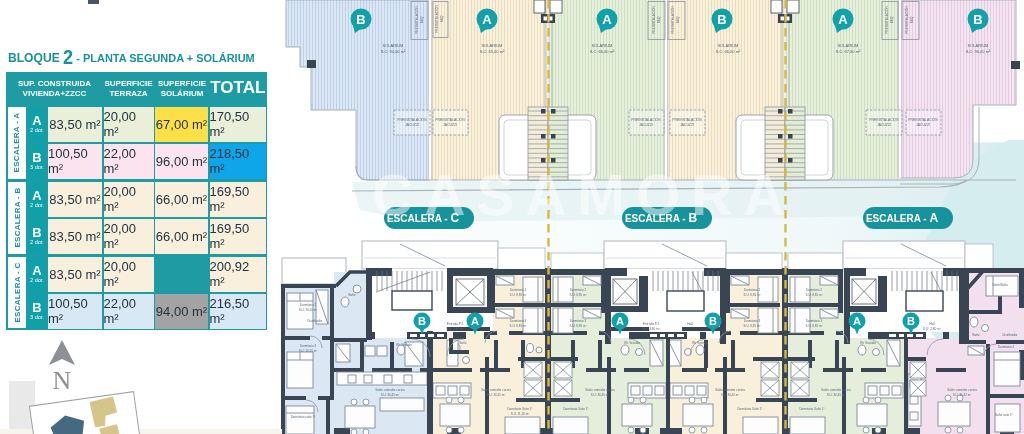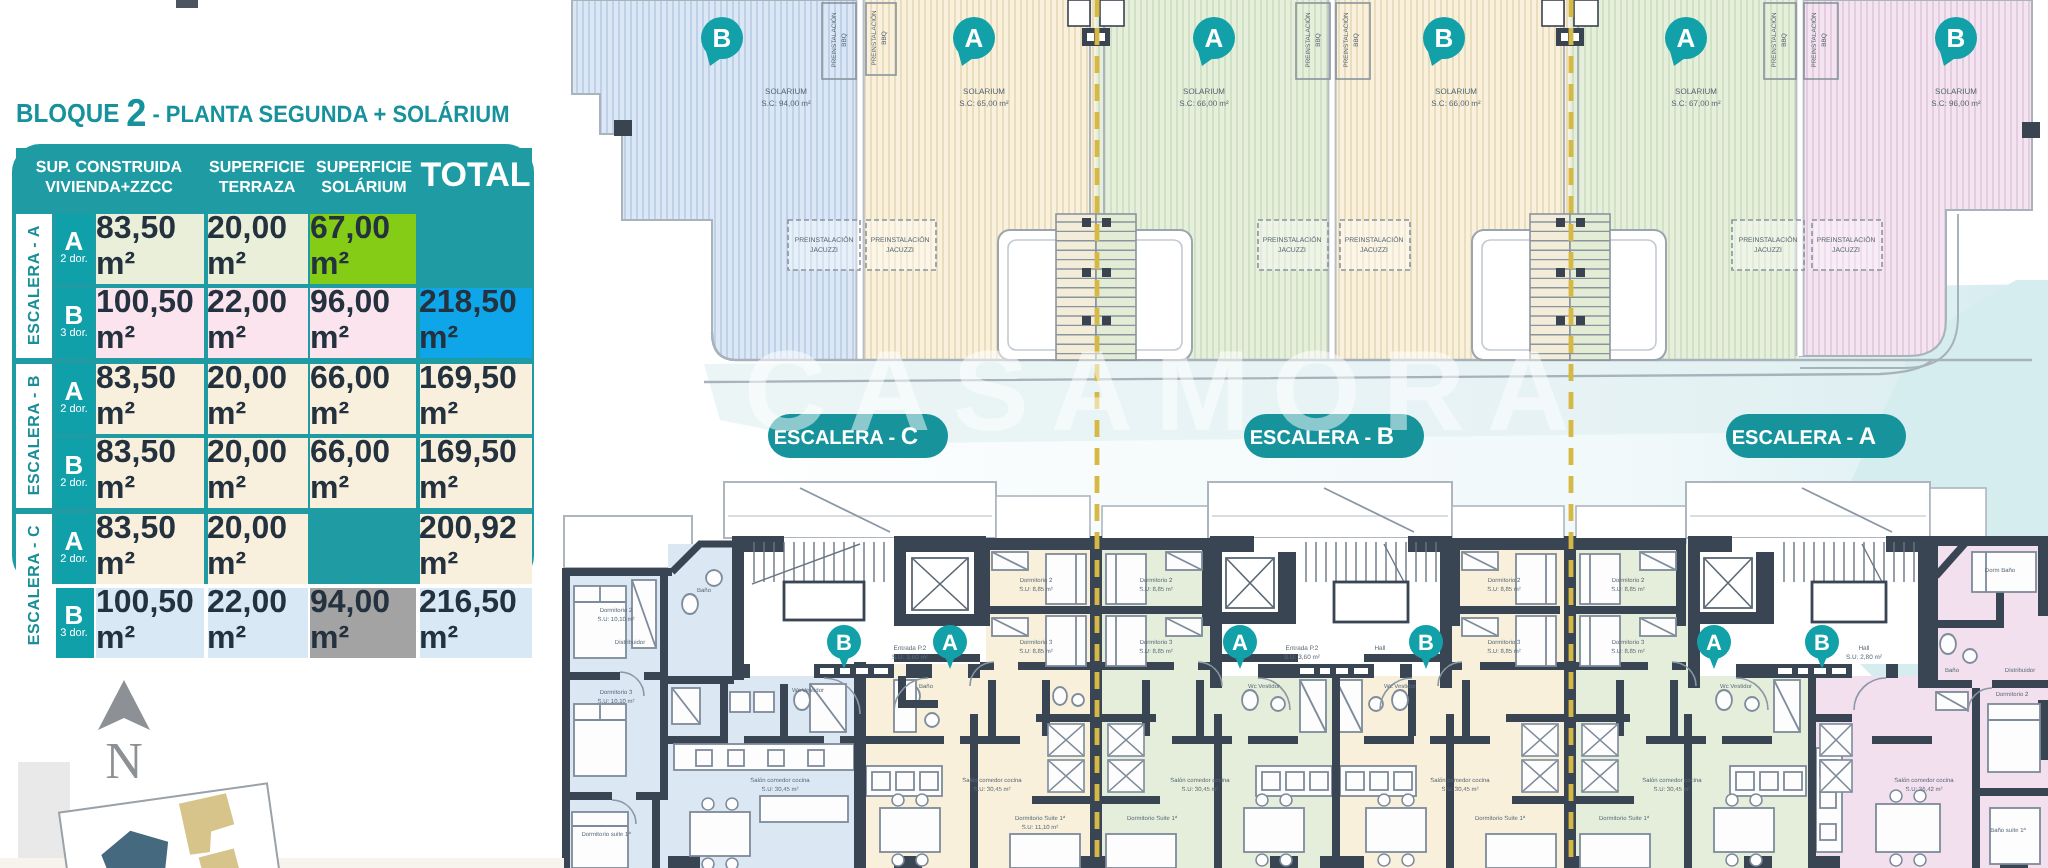--- a/index.html
+++ b/index.html
@@ -1,19 +1,19 @@
 <!DOCTYPE html>
 <html><head>
 <meta charset="utf-8">
 <style>
   html,body{margin:0;padding:0;background:#fff;width:1024px;height:434px;overflow:hidden;}
   body{font-family:"Liberation Sans",sans-serif;position:relative;}
   .abs{position:absolute;}
   .cell{position:absolute;display:flex;align-items:center;justify-content:center;
-        font-weight:bold;color:#24323f;font-size:16px;}
+        font-weight:normal;color:#24323f;font-size:13px;}
   .hcell{position:absolute;display:flex;flex-direction:column;align-items:center;justify-content:center;
         background:#1f9ba4;color:#fff;font-weight:bold;font-size:8px;line-height:1.2;text-align:center;}
   .badge{position:absolute;background:#0fa0a9;color:#fff;display:flex;flex-direction:column;
         align-items:center;justify-content:center;line-height:1;}
   .badge .bl{font-size:13px;font-weight:bold;}
   .badge .bd{font-size:5.5px;margin-top:1px;}
   .vlab{position:absolute;display:flex;align-items:center;justify-content:center;background:#fff;}
   .vlab span{transform:rotate(-90deg);white-space:nowrap;color:#1a8f9a;font-weight:bold;font-size:8px;letter-spacing:.3px;}
 </style>
 </head>
@@ -816,21 +816,21 @@
   <polygon points="98,430 116,428 118,444 100,446" fill="#d6c48a"></polygon>
 </g>
 
 <rect x="88" y="0" width="11" height="4" fill="#4a5560"></rect>
 </svg>
 
 <div class="abs" style="left:8px;top:46px;width:270px;height:22px;color:#17929c;white-space:nowrap;transform:scaleX(0.93);transform-origin:0 0;">
   <span style="font-size:13px;font-weight:bold;">BLOQUE&nbsp;</span><span style="font-size:19.5px;font-weight:bold;vertical-align:-2px;">2</span><span style="font-size:11.8px;font-weight:bold;"> - PLANTA SEGUNDA + SOLÁRIUM</span>
 </div>
 
-<div class="abs" style="left:6px;top:72px;width:261px;height:220px;background:#1f9ba4;border-radius:14px;">
+<div class="abs" style="left:6px;top:72px;width:261px;height:258px;background:#1f9ba4;">
 
   <div class="hcell" style="left:1.5px;top:1.5px;width:94px;height:30px;">
       <div>SUP. CONSTRUIDA</div>
       <div>VIVIENDA+ZZCC</div>
     </div>
 
   <div class="hcell" style="left:97px;top:1.5px;width:51px;height:30px;">
       <div>SUPERFICIE</div>
       <div>TERRAZA</div>
     </div>
@@ -853,21 +853,22 @@
   <div class="vlab" style="left:1.5px;top:184.5px;width:18.5px;height:71px;">
       <span>ESCALERA - C</span>
     </div>
 
   <div class="badge" style="left:21.5px;top:34.5px;width:19px;height:35px;">
       <div class="bl">A</div>
       <div class="bd">2 dor.</div>
     </div>
   <div class="cell" style="left:42px;top:34.5px;width:54px;height:35px;background:#e9efd9;">83,50 m²</div>
   <div class="cell" style="left:97.5px;top:34.5px;width:50px;height:35px;background:#e9efd9;">20,00 m²</div>
-  <div class="cell" style="left:149px;top:34.5px;width:53px;height:35px;background:#84cc16;">67,00 m²</div>
+  <div class="cell" style="left:149px;top:34.5px;width:53px;height:35px;background:#fde047;">67,00 m²</div>
+  <div class="cell" style="left:203.5px;top:34.5px;width:56px;height:35px;background:#e9efd9;">170,50 m²</div>
 
   <div class="badge" style="left:21.5px;top:71.5px;width:19px;height:35px;">
       <div class="bl">B</div>
       <div class="bd">3 dor.</div>
     </div>
   <div class="cell" style="left:42px;top:71.5px;width:54px;height:35px;background:#fce4ee;">100,50 m²</div>
   <div class="cell" style="left:97.5px;top:71.5px;width:50px;height:35px;background:#fce4ee;">22,00 m²</div>
   <div class="cell" style="left:149px;top:71.5px;width:53px;height:35px;background:#fce4ee;">96,00 m²</div>
   <div class="cell" style="left:203.5px;top:71.5px;width:56px;height:35px;background:#0ea5e9;">218,50 m²</div>
 

